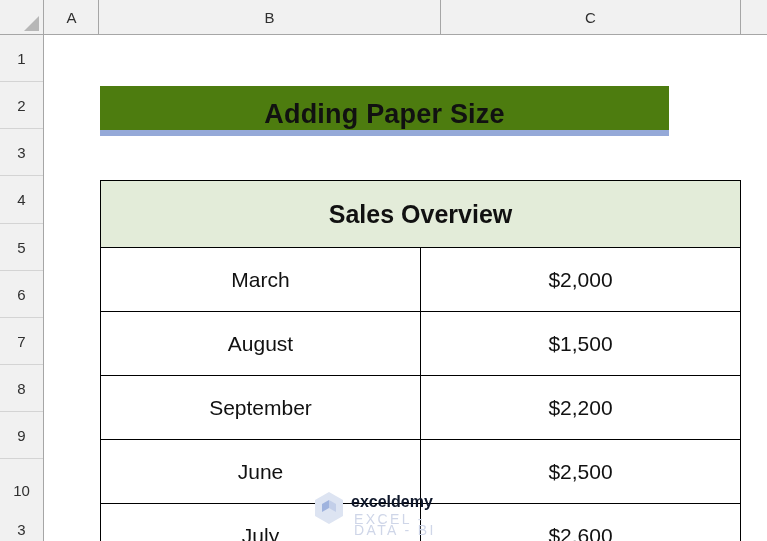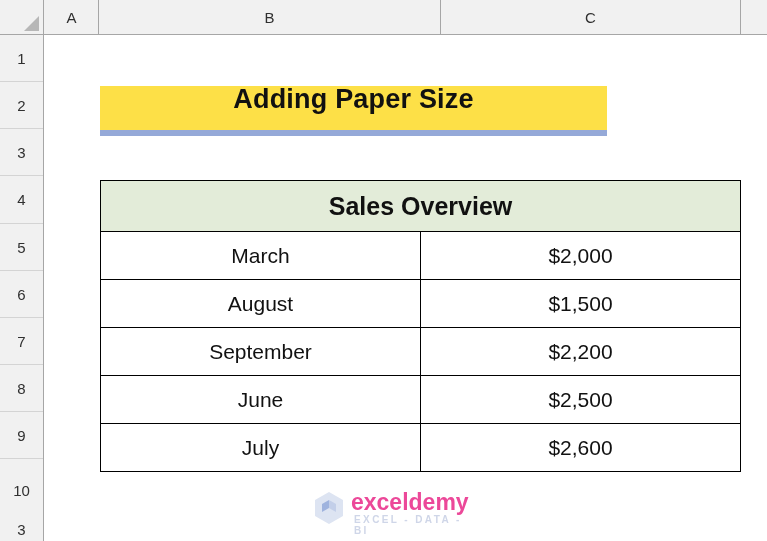--- a/index.html
+++ b/index.html
@@ -90,27 +90,27 @@
     justify-content: center;
     font-size: 15px;
     color: #303030;
   }
 
   
   .title-banner {
     position: absolute;
     left: 100px;
     top: 86px;
-    width: 507px;
+    width: 569px;
     height: 50px;
-    background: #fde047;
+    background: #4d7c0f;
     border-bottom: 6px solid #95a9d8;
     box-sizing: border-box;
     display: flex;
-    align-items: flex-start;
+    align-items: flex-end;
     justify-content: center;
   }
   .title-banner .title-text {
     font-size: 27px;
     font-weight: bold;
     color: #111111;
     letter-spacing: 0.2px;
     line-height: 1;
     padding-bottom: 2px;
   }
@@ -119,21 +119,21 @@
   .data-table {
     position: absolute;
     left: 100px;
     top: 180px;
     width: 641px;
     border-collapse: collapse;
     table-layout: fixed;
   }
   .data-table td {
     border: 1.5px solid #000000;
-    padding: 0;
+    padding: 8px;
     text-align: center;
     vertical-align: middle;
     color: #111111;
     font-family: "Liberation Sans", sans-serif;
   }
   .tbl-title-cell {
     height: 50px;
     background: #e3ecd9;
     font-size: 25px;
     font-weight: bold;
@@ -166,32 +166,32 @@
     position: absolute;
     left: 0;
     top: 2px;
     width: 32px;
     height: 34px;
   }
   .wm-word {
     position: absolute;
     left: 38px;
     top: 0px;
-    font-size: 23px;
+    font-size: 16px;
     font-weight: bold;
-    color: #ec4899;
+    color: #0f172a;
     letter-spacing: 0px;
     line-height: 26px;
   }
   .wm-tag {
     position: absolute;
     left: 41px;
     top: 25px;
-    font-size: 10px;
-    font-weight: bold;
+    font-size: 14px;
+    font-weight: normal;
     color: #cfd6e8;
     letter-spacing: 2.4px;
     line-height: 11px;
   }
 </style>
 </head>
 <body>
 
 <div id="sheet">
 

